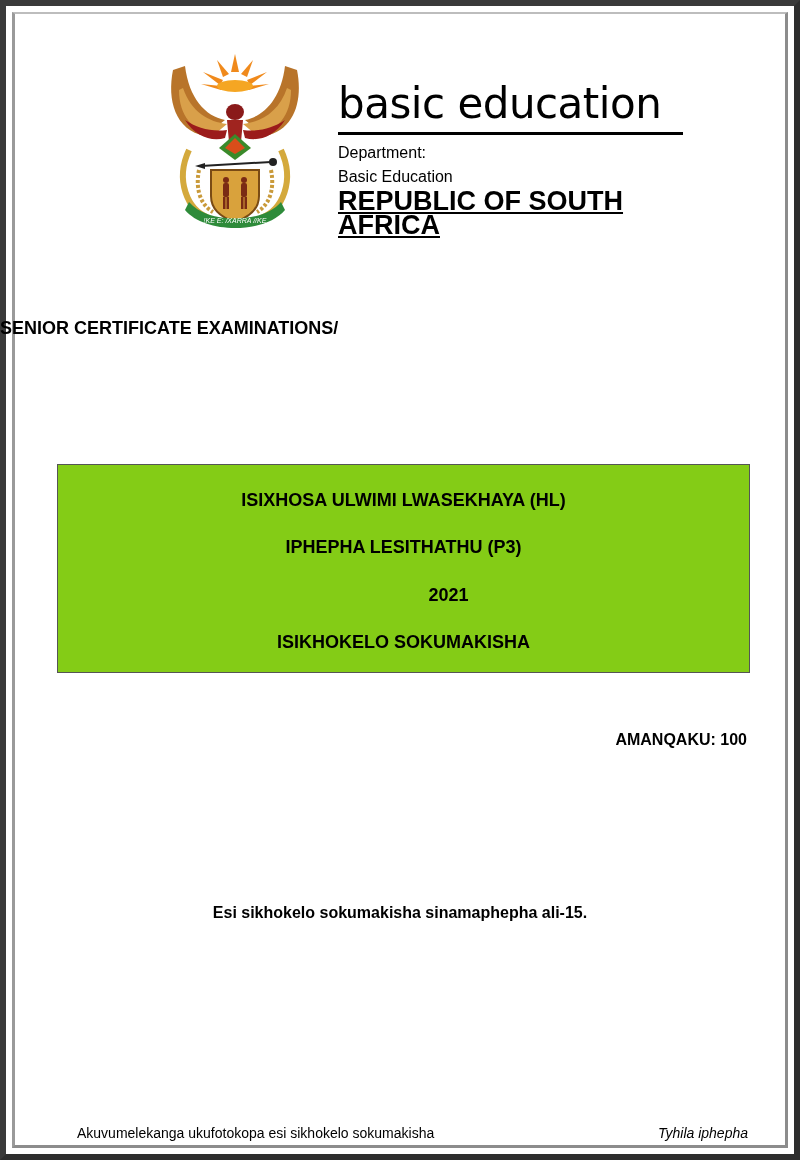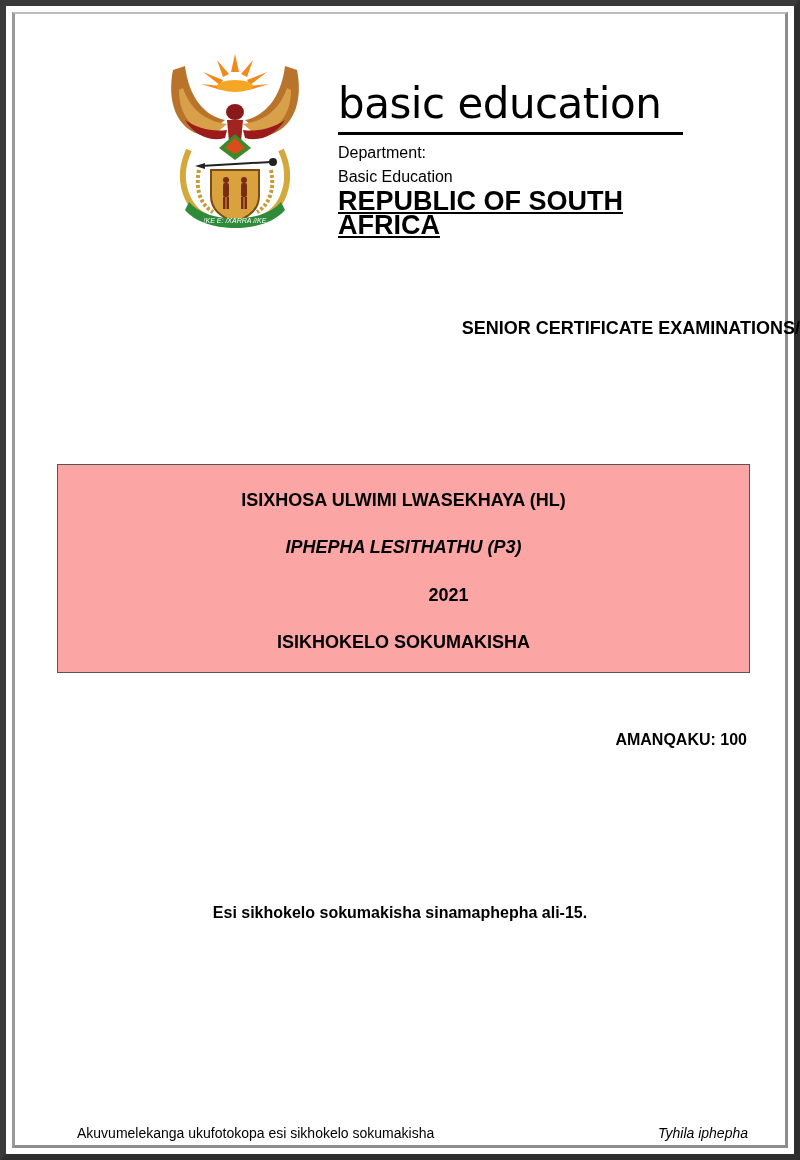--- a/index.html
+++ b/index.html
@@ -39,25 +39,25 @@
   .brand-rule {
     width: 345px; height: 3px; background: #000; margin-top: 4px;
   }
   .brand-line {
     font-size: 16px; line-height: 24px; margin: 0;
   }
   .brand-line.first { margin-top: 6px; }
   .brand-line.bold { font-weight: bold; font-size: 27px; text-decoration: underline; }
   .exam-heading {
     position: absolute; left: 0; width: 800px; top: 316px;
-    text-align: right; font-weight: bold; font-size: 18px; line-height: 25px;
+    text-align: left; font-weight: bold; font-size: 18px; line-height: 25px;
   }
   .title-box {
     position: absolute; left: 57px; top: 464px; width: 693px; height: 209px;
-    box-sizing: border-box; background: #fca5a5;
+    box-sizing: border-box; background: #84cc16;
     border: 1.5px solid #555;
   }
   .title-line {
     position: absolute; left: 0; width: 100%; text-align: center;
     font-weight: bold; font-size: 18px; line-height: 22px;
   }
   .marks {
     position: absolute; right: 53px; top: 731px;
     font-weight: bold; font-size: 16px;
   }
@@ -141,21 +141,21 @@
   <p class="brand-line">Basic Education</p>
   <p class="brand-line bold">REPUBLIC OF SOUTH AFRICA</p>
 </div>
 
 <div class="exam-heading">
   <div>SENIOR CERTIFICATE EXAMINATIONS/</div>
 </div>
 
 <div class="title-box">
   <div class="title-line" style="top:24px;">ISIXHOSA ULWIMI LWASEKHAYA (HL)</div>
-  <div class="title-line" style="top:71px;font-style:italic;">IPHEPHA LESITHATHU (P3)</div>
+  <div class="title-line" style="top:71px;">IPHEPHA LESITHATHU (P3)</div>
   <div class="title-line" style="top:119px;padding-left:45px;">2021</div>
   <div class="title-line" style="top:166px;">ISIKHOKELO SOKUMAKISHA</div>
 </div>
 
 <div class="marks">AMANQAKU: 100</div>
 
 <div class="pages-note">Esi sikhokelo sokumakisha sinamaphepha ali-15.</div>
 
 <div class="footer-left">Akuvumelekanga ukufotokopa esi sikhokelo sokumakisha</div>
 <div class="footer-right">Tyhila iphepha</div>

